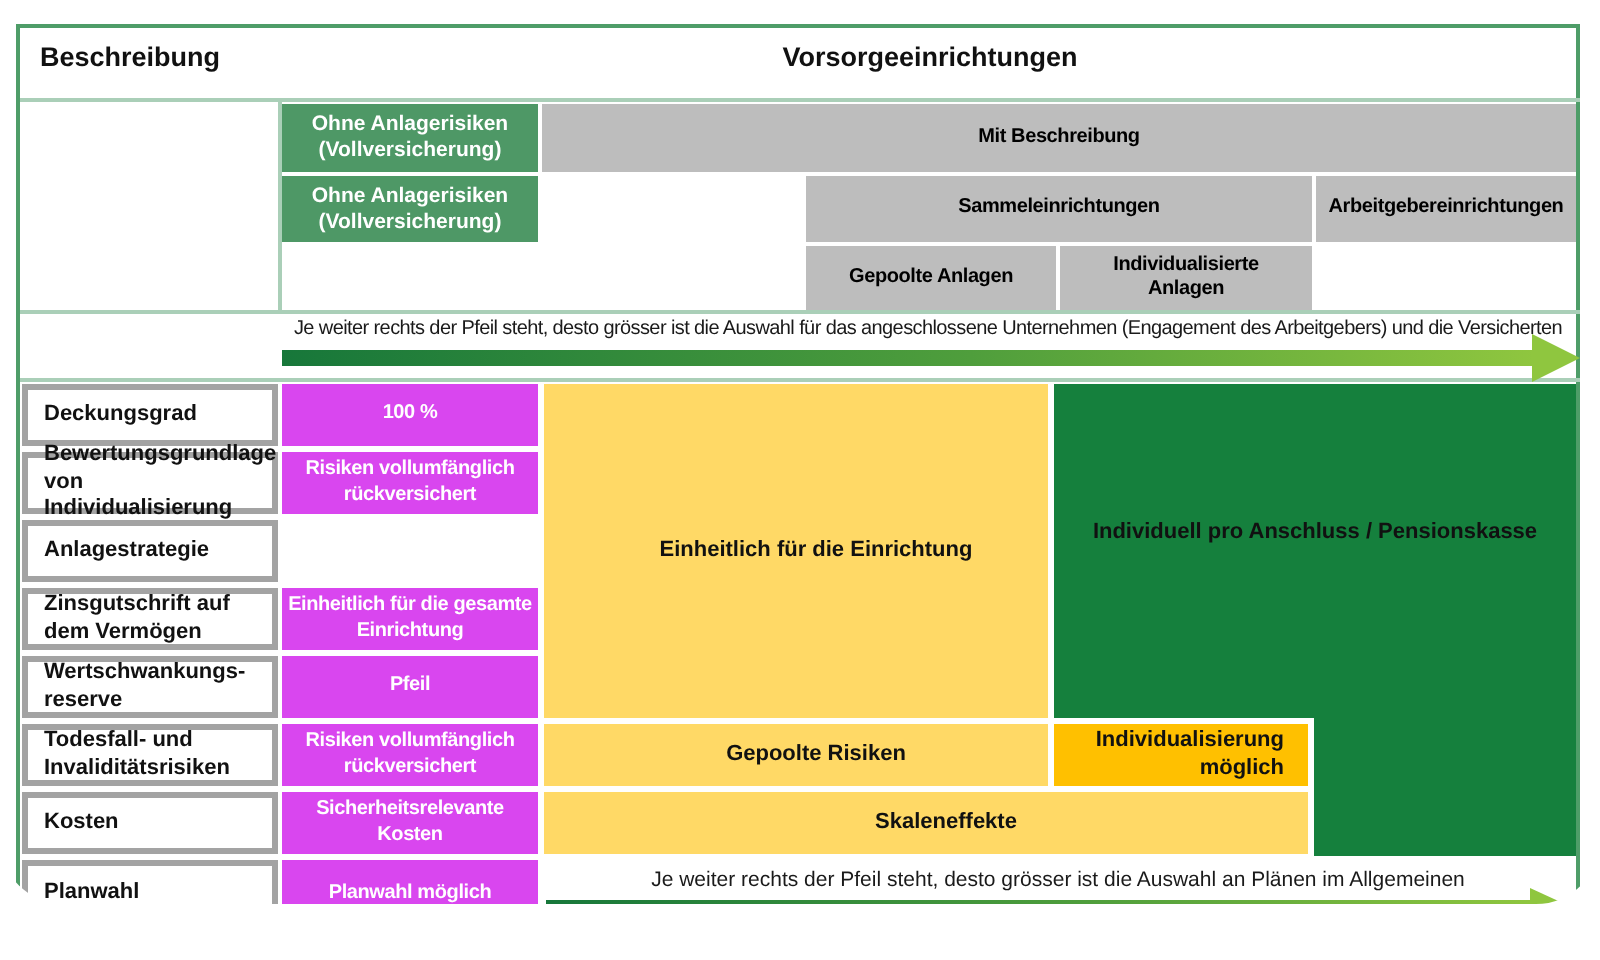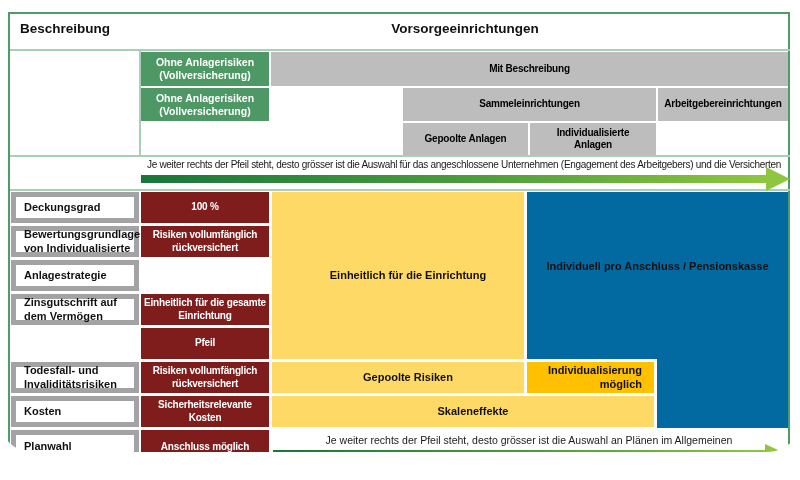--- a/index.html
+++ b/index.html
@@ -9,25 +9,25 @@
   }
   .abs{position:absolute;box-sizing:border-box;}
   .box{position:absolute;box-sizing:border-box;display:flex;align-items:center;justify-content:center;text-align:center;line-height:1.22;}
   .outer{left:8px;top:12px;width:782px;height:454px;border:2px solid #4E9D68;}
   .hline{background:#AACFB8;height:2px;}
   .vline{background:#AACFB8;width:2px;}
   .title{font-weight:bold;font-size:13.5px;color:#111;}
   .greenbox{background:#4E9866;color:#fff;font-weight:bold;font-size:10.5px;}
   .graybox{background:#BDBDBD;color:#000;font-weight:bold;font-size:10px;letter-spacing:-0.2px;}
   .nowrap{white-space:nowrap;}
-  .labelcell{border:5px solid #a3a3a3;background:#fff;font-weight:bold;font-size:11px;
+  .labelcell{border:3px solid #a3a3a3;background:#fff;font-weight:bold;font-size:11px;
     justify-content:flex-start;text-align:left;padding-left:8px;padding-right:4px;color:#111;}
-  .greencell{background:#7f1d1d;color:#fff;font-weight:bold;font-size:10px;letter-spacing:-0.2px;padding:0 2px;}
+  .greencell{background:#d946ef;color:#fff;font-weight:bold;font-size:10px;letter-spacing:-0.2px;padding:0 2px;}
   .yellow{background:#FFD966;color:#111;font-weight:bold;font-size:11px;padding-left:20px;}
-  .lightgreen{background:#0369a1;color:#111;font-weight:bold;font-size:11px;}
+  .lightgreen{background:#15803d;color:#111;font-weight:bold;font-size:11px;}
   .orange{background:#FFC000;color:#111;font-weight:bold;font-size:11px;box-shadow:0 0 0 3px #fff;}
   .ring{box-shadow:0 0 0 3px #fff;}
   .arrowtext{position:absolute;text-align:center;font-size:10px;letter-spacing:-0.3px;white-space:nowrap;color:#1a1a1a;}
   .arrowbar{position:absolute;height:8px;background:linear-gradient(90deg,#17773A 0%,#4F9E3C 55%,#8FC63F 100%);}
   .arrowhead{position:absolute;width:0;height:0;border-top:12px solid transparent;border-bottom:12px solid transparent;border-left:24px solid #8FC63F;}
   
   .lab{left:11px;width:128px;height:31px;}
   .val{left:141px;width:128px;height:31px;}
   .r1{top:192px}.r2{top:226px}.r3{top:260px}.r4{top:294px}
   .r5{top:328px}.r6{top:362px}.r7{top:396px}.r8{top:430px;height:34px;}
@@ -60,32 +60,33 @@
 
   <div class="box lightgreen" style="left:527px;top:192px;width:261px;height:236px;">
     <span style="position:absolute;top:68px;left:0;width:100%;">Individuell pro Anschluss / Pensionskasse</span>
   </div>
   <div class="box yellow" style="left:272px;top:192px;width:252px;height:167px;">Einheitlich für die Einrichtung</div>
   <div class="box yellow" style="left:272px;top:362px;width:252px;height:31px;">Gepoolte Risiken</div>
   <div class="box orange" style="left:527px;top:362px;width:127px;height:31px;padding:0 12px;text-align:right;">Individualisierung möglich</div>
   <div class="box yellow ring" style="left:272px;top:396px;width:382px;height:31px;">Skaleneffekte</div>
 
   <div class="box labelcell lab r1">Deckungsgrad</div>
-  <div class="box labelcell lab r2">Bewertungsgrundlage von Individualisierte</div>
+  <div class="box labelcell lab r2">Bewertungsgrundlage von Individualisierung</div>
   <div class="box labelcell lab r3">Anlagestrategie</div>
   <div class="box labelcell lab r4">Zinsgutschrift auf dem Vermögen</div>
+  <div class="box labelcell lab r5">Wertschwankungs-reserve</div>
   <div class="box labelcell lab r6">Todesfall- und Invaliditätsrisiken</div>
   <div class="box labelcell lab r7">Kosten</div>
   <div class="box labelcell lab r8">Planwahl</div>
 
   <div class="box greencell val r1">100 %</div>
   <div class="box greencell val r2">Risiken vollumfänglich rückversichert</div>
   <div class="box greencell val r4">Einheitlich für die gesamte Einrichtung</div>
   <div class="box greencell val r5">Pfeil</div>
   <div class="box greencell val r6">Risiken vollumfänglich rückversichert</div>
   <div class="box greencell val r7">Sicherheitsrelevante Kosten</div>
-  <div class="box greencell val r8">Anschluss möglich</div>
+  <div class="box greencell val r8">Planwahl möglich</div>
 
   <div class="arrowtext" style="left:272px;top:434px;width:514px;font-size:10.5px;letter-spacing:0;">Je weiter rechts der Pfeil steht, desto grösser ist die Auswahl an Plänen im Allgemeinen</div>
   <div class="arrowbar" style="left:273px;top:450px;width:494px;height:9px;"></div>
   <div class="arrowhead" style="left:765px;top:444px;border-top-width:11px;border-bottom-width:11px;"></div>
 
 </div>
 
 </body></html>

